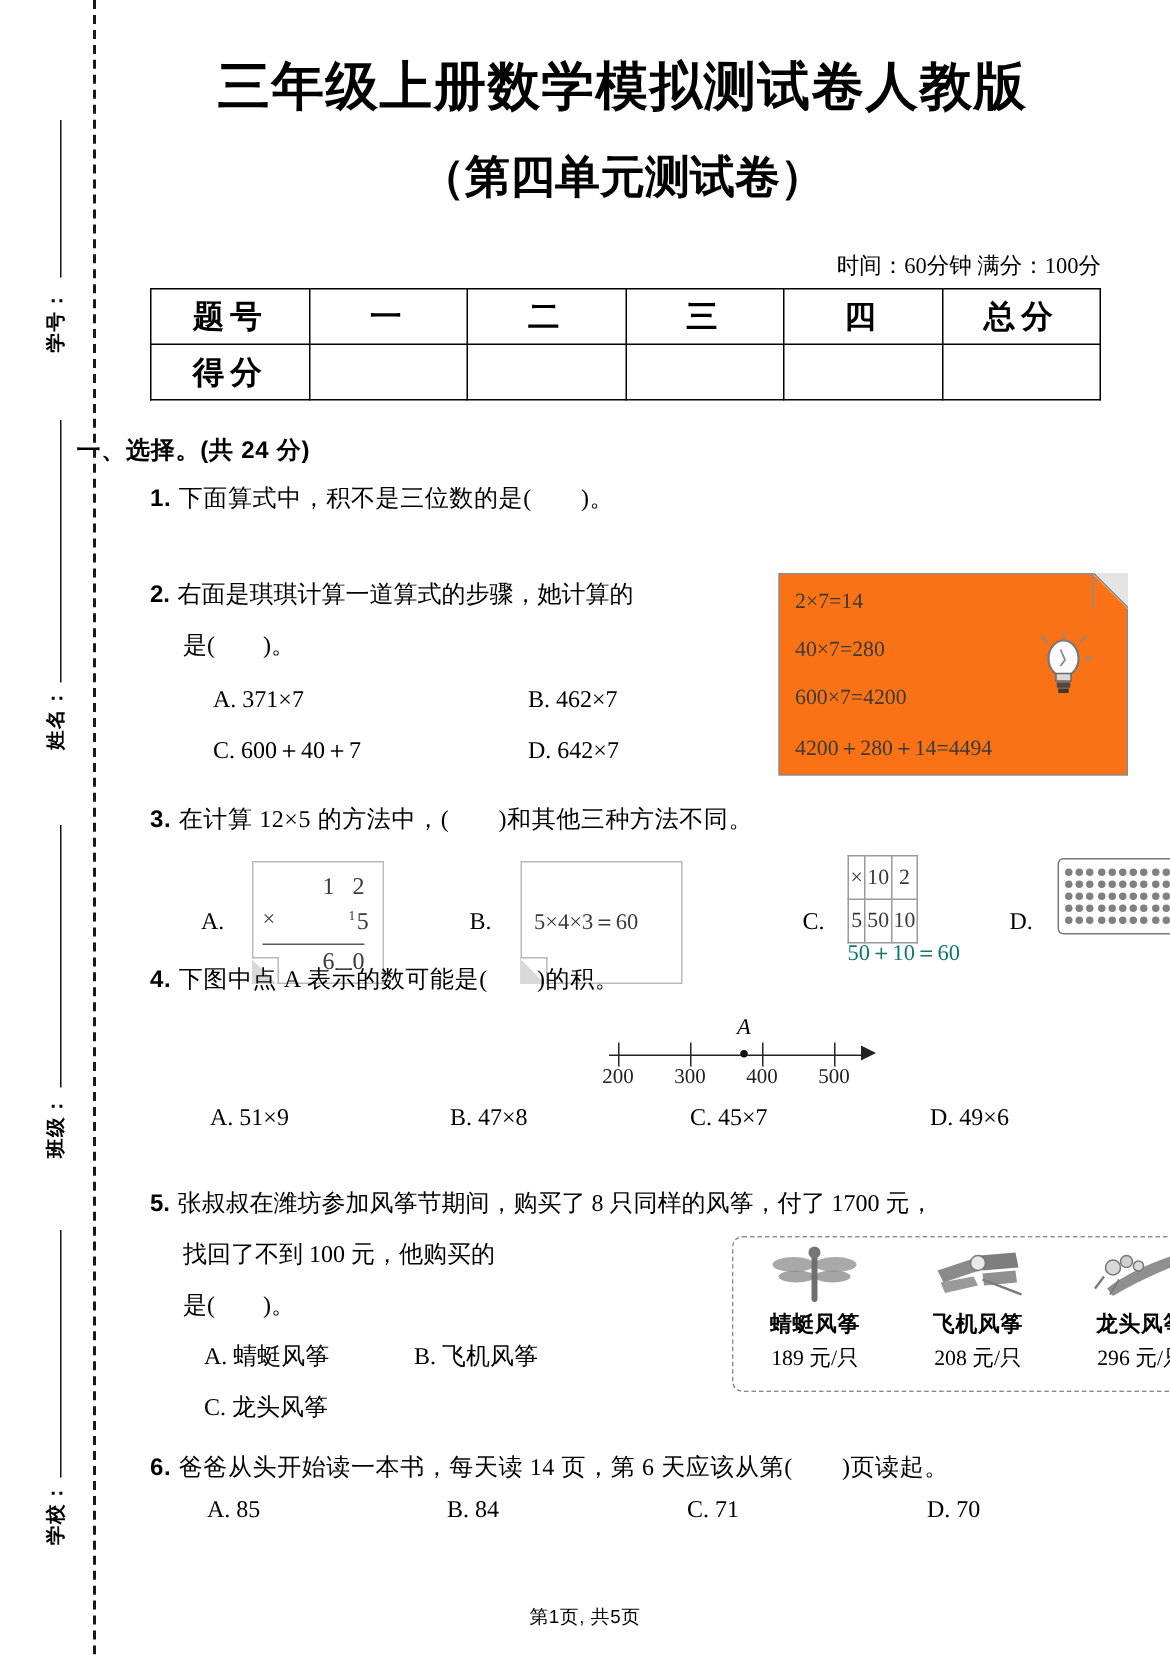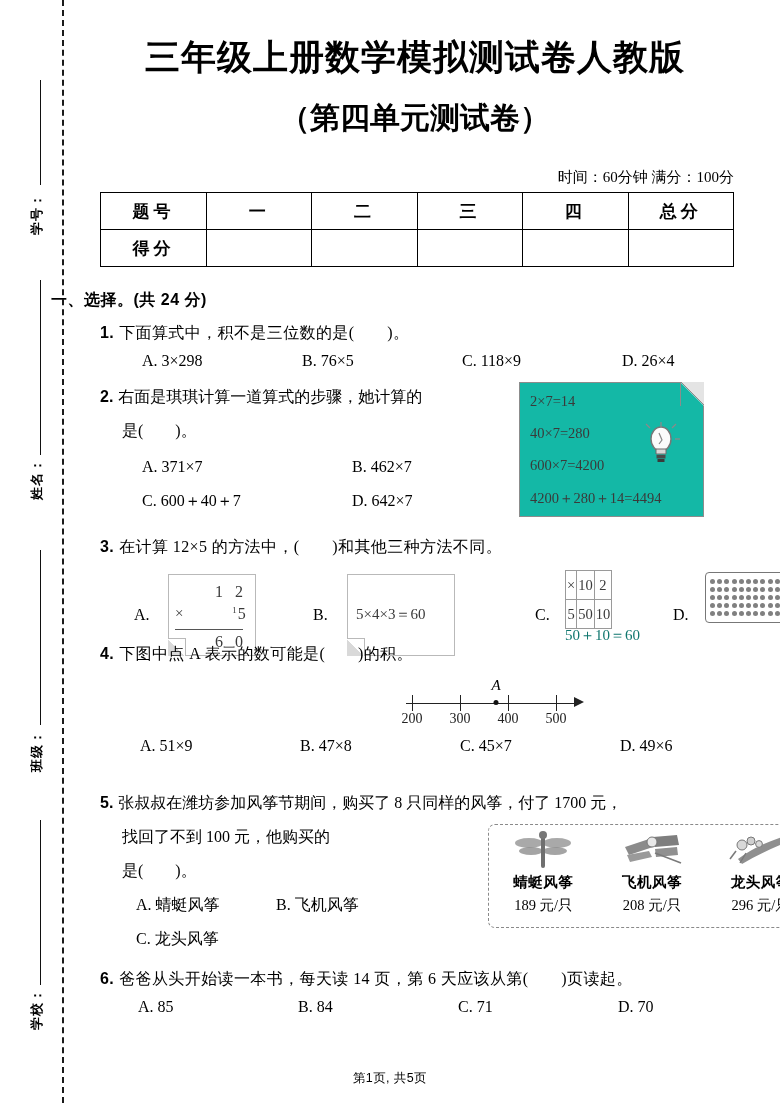--- a/index.html
+++ b/index.html
@@ -61,21 +61,21 @@
     position:absolute;left:100px;top:192px;
     width:634px;
     border-collapse:collapse;
     table-layout:fixed;
   }
   .score-table td{
     border:1.6px solid #000;
     height:36px;
     text-align:center;
     vertical-align:middle;
-    font-size:17px;
+    font-size:21px;
     font-weight:bold;
     letter-spacing:4px;
     padding:0;
   }
   .score-table td.lead{width:105px;}
 
   
   .section-head{
     position:absolute;left:32px;top:290px;
     font-size:16px;font-weight:bold;
@@ -102,23 +102,23 @@
 
   
   #q2{top:380px;width:420px;}
   #q2 .line{font-size:16px;line-height:34px;}
   #q2 .opts2{margin-top:2px;font-size:16px;}
   #q2 .opts2 .row{display:flex;line-height:34px;}
   #q2 .opts2 .row .o{width:215px;padding-left:42px;box-sizing:border-box;}
 
   
   .note{
-    position:absolute;left:519px;top:382px;width:185px;height:135px;
+    position:absolute;left:519px;top:382px;width:233px;height:135px;
     border:1.2px solid #8c8c8c;
-    background:#14b8a6;
+    background:#f97316;
     box-sizing:border-box;
   }
   .note .fold{
     position:absolute;right:-1px;top:-1px;
     width:0;height:0;
     border-left:24px solid transparent;
     border-top:24px solid #e4e4e4;
   }
   .note .fold-edge{
     position:absolute;right:-1px;top:-1px;
@@ -267,26 +267,20 @@
     </tr>
   </tbody>
     </table>
 
   <div class="section-head">一、选择。(共 24 分)</div>
 
   <div class="q" id="q1">
     <div class="qstem">
       <span class="qnum">1.</span><span>下面算式中，积不是三位数的是(　　)。</span>
     </div>
-    <div class="opts">
-      <div class="o"><span class="opt-letter">A.</span> <span>3×298</span></div>
-      <div class="o"><span class="opt-letter">B.</span> <span>76×5</span></div>
-      <div class="o"><span class="opt-letter">C.</span> <span>118×9</span></div>
-      <div class="o"><span class="opt-letter">D.</span> <span>26×4</span></div>
-    </div>
   </div>
 
   <div class="q" id="q2">
     <div class="line">
       <span class="qnum">2.</span><span>右面是琪琪计算一道算式的步骤，她计算的</span>
     </div>
     <div class="line" style="padding-left:22px;">是(　　)。</div>
     <div class="opts2">
       <div class="row">
         <div class="o"><span>A.</span> <span>371×7</span></div>

